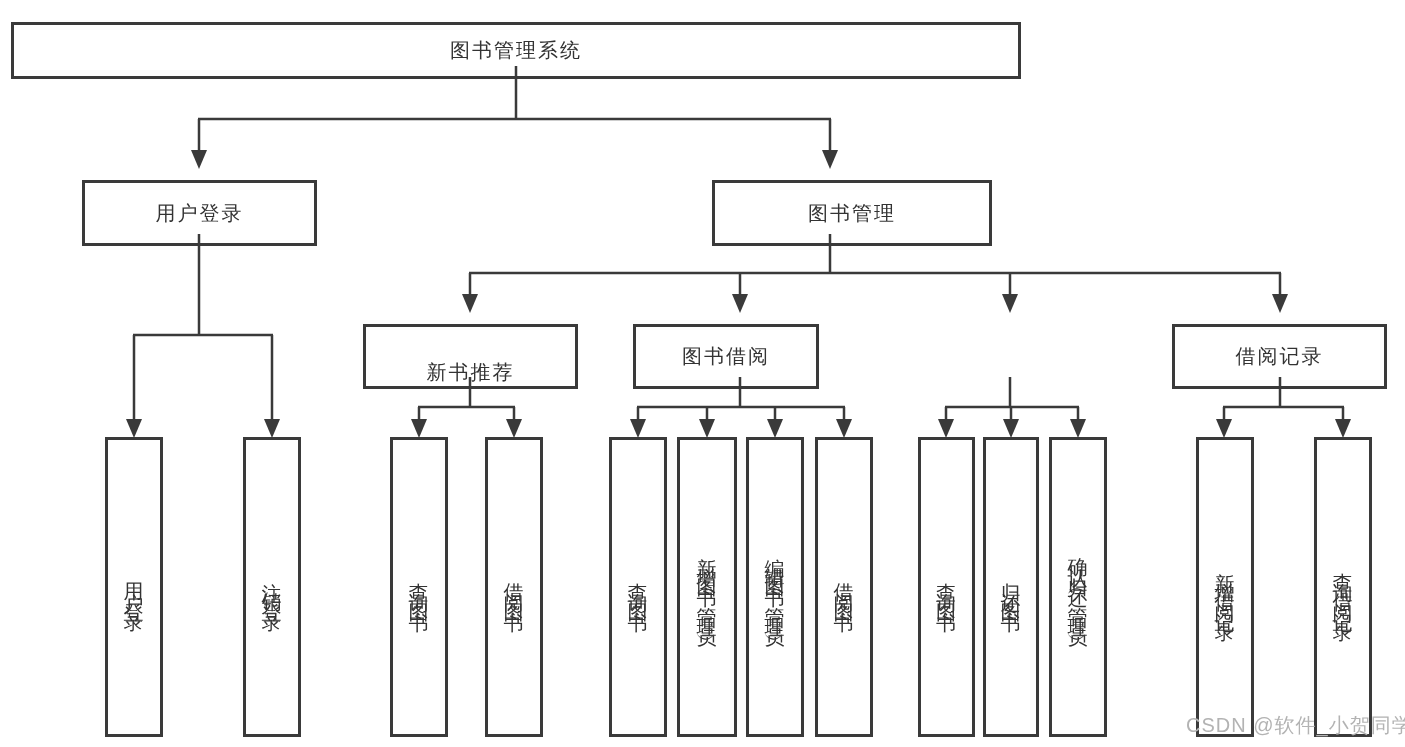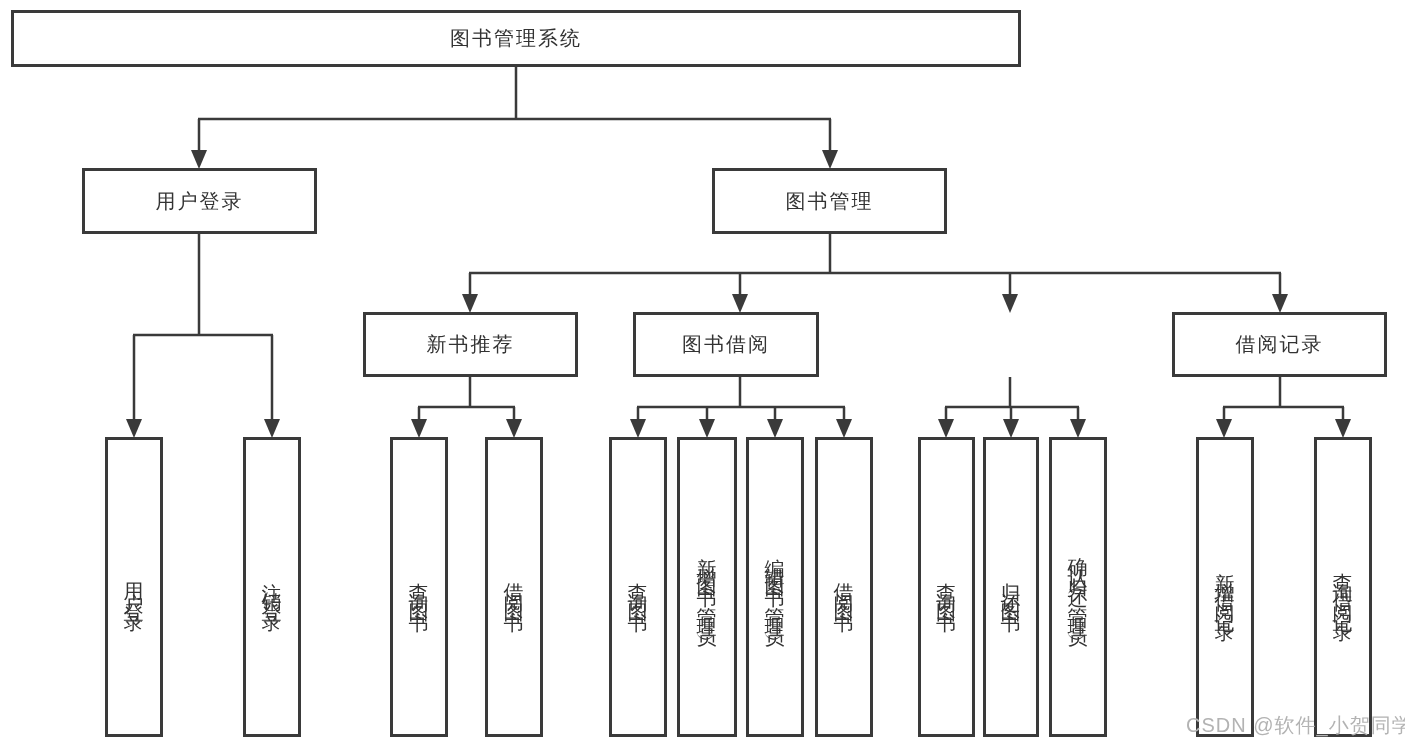--- a/index.html
+++ b/index.html
@@ -4,21 +4,21 @@
 <style>
   html,body{margin:0;padding:0;background:#ffffff;}
   #canvas{
     position:relative;width:1405px;height:747px;background:#fff;
     font-family:"Liberation Sans","DejaVu Sans",sans-serif;color:#333;
     overflow:hidden;
   }
   .node{
     position:absolute;box-sizing:border-box;border:3px solid #3a3a3a;
     background:#fff;display:flex;align-items:center;justify-content:center;
-    font-size:20px;letter-spacing:2px;color:#333;z-index:1;
+    font-size:20px;letter-spacing:2px;color:#333;z-index:1;margin-top:12px;
   }
   .leaf{
     position:absolute;box-sizing:border-box;border:3px solid #3a3a3a;
     background:#fff;display:flex;align-items:center;justify-content:center;
     top:437px;width:58px;height:300px;z-index:1;
   }
   .leaf span{
     writing-mode:vertical-rl;text-orientation:mixed;
     font-size:20px;line-height:1;letter-spacing:10px;color:#333;
   }
@@ -76,25 +76,25 @@
     </g>
   </svg>
 
   <div class="node" style="left:11px;top:10px;width:1010px;height:57px;">
     <span>图书管理系统</span>
   </div>
 
   <div class="node" style="left:82px;top:168px;width:235px;height:66px;">
     <span>用户登录</span>
   </div>
-  <div class="node" style="left:712px;top:168px;width:235px;height:66px;">
+  <div class="node" style="left:712px;top:168px;width:280px;height:66px;">
     <span>图书管理</span>
   </div>
 
-  <div class="node" style="left:363px;top:312px;width:215px;height:65px;">
+  <div class="node" style="left:363px;top:312px;width:215px;height:65px;align-items:flex-end;">
     <span>新书推荐</span>
   </div>
   <div class="node" style="left:633px;top:312px;width:186px;height:65px;">
     <span>图书借阅</span>
   </div>
   <div class="node" style="left:1172px;top:312px;width:215px;height:65px;">
     <span>借阅记录</span>
   </div>
 
   <div class="leaf" style="left:105px;">

